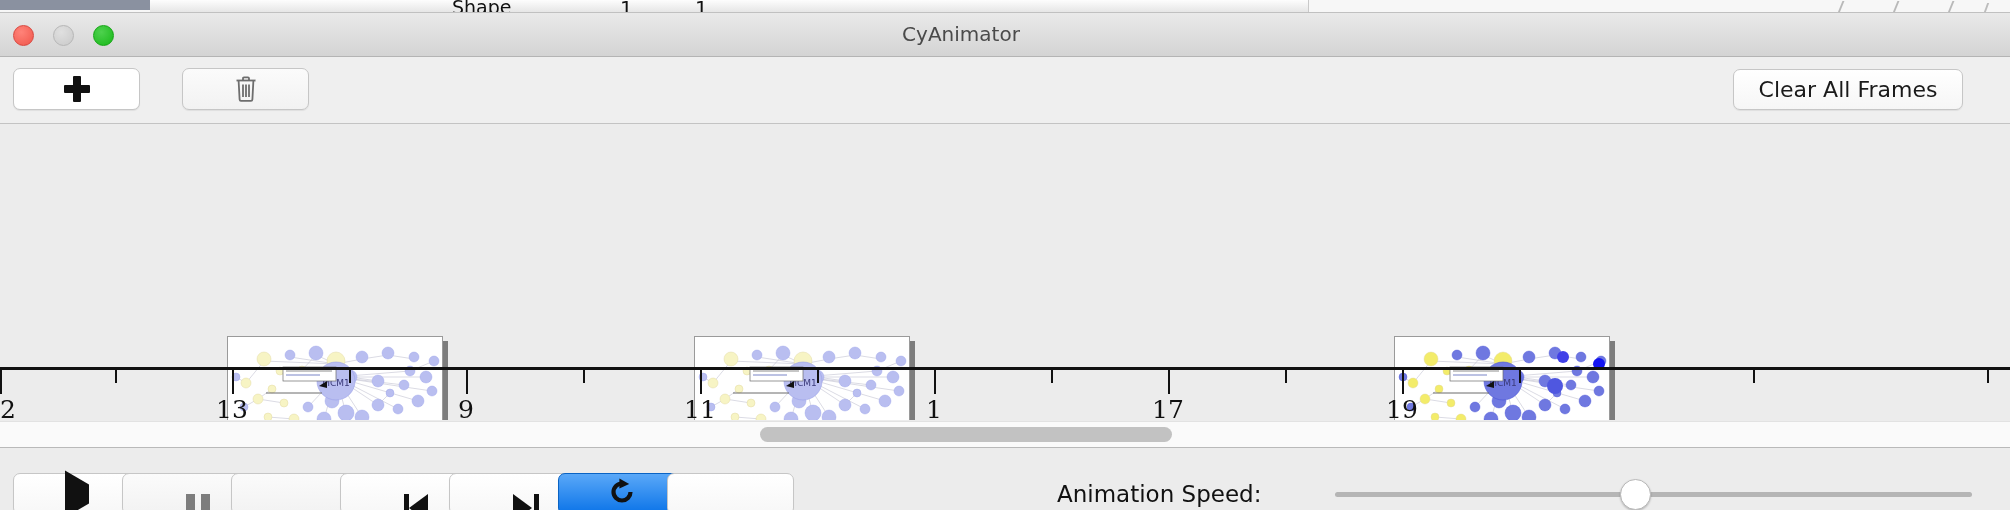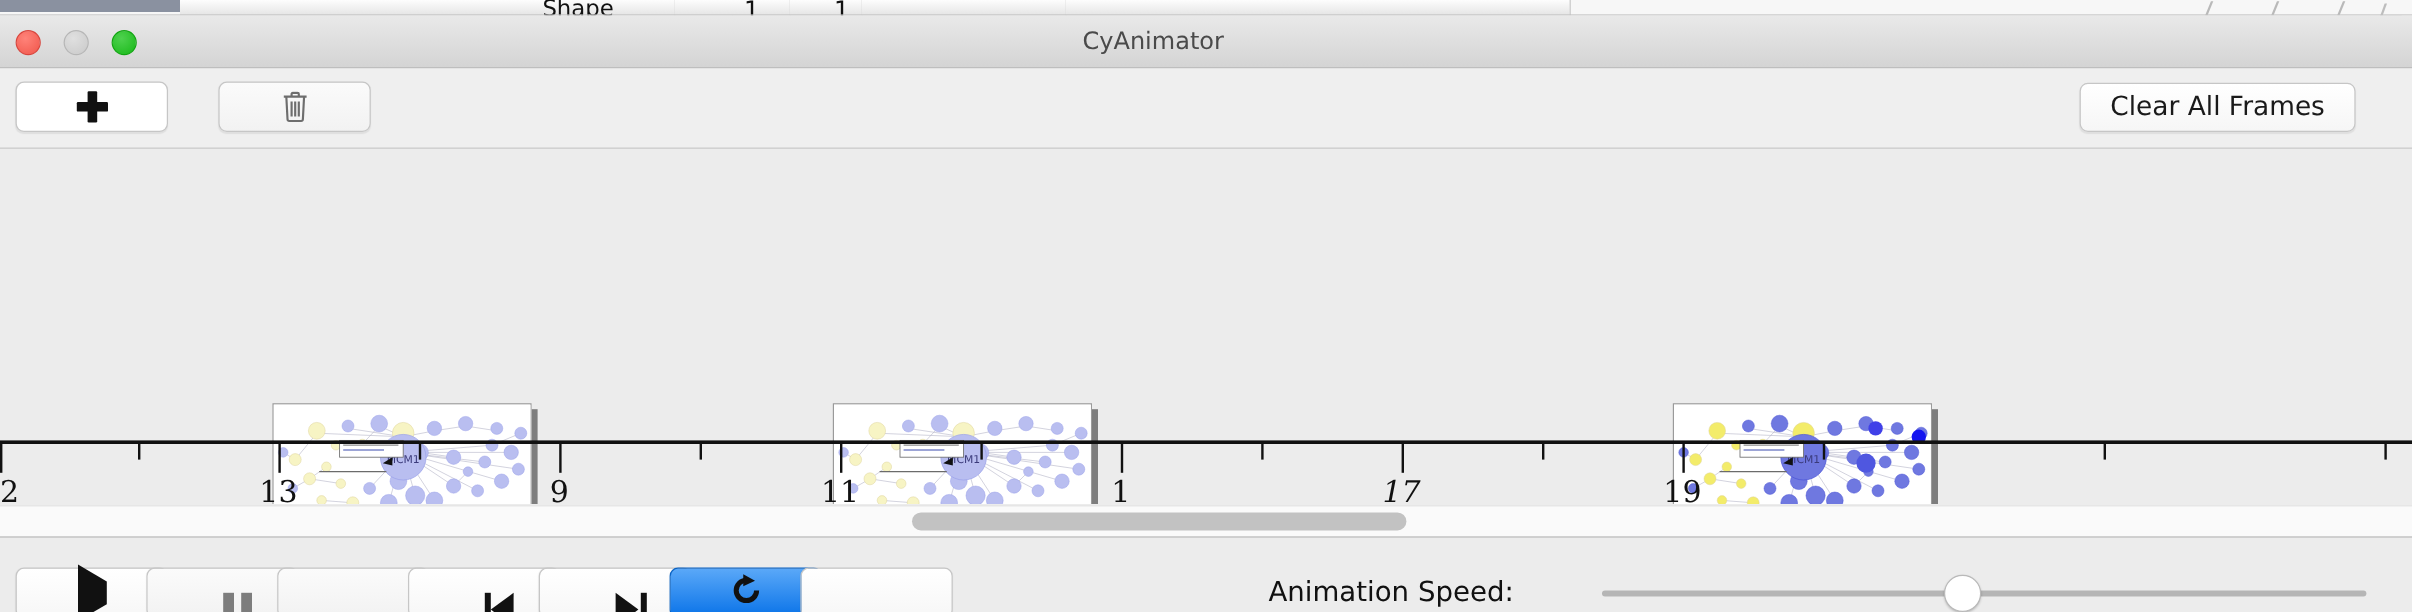--- a/index.html
+++ b/index.html
@@ -416,21 +416,21 @@
             <div class="tick-label" style="left: 0px;">12</div>
             <div class="tick major" style="left: 232px;"></div>
             <div class="tick-label" style="left: 232px;">13</div>
             <div class="tick major" style="left: 466px;"></div>
             <div class="tick-label" style="left: 466px;">9</div>
             <div class="tick major" style="left: 700px;"></div>
             <div class="tick-label" style="left: 700px;">11</div>
             <div class="tick major" style="left: 934px;"></div>
             <div class="tick-label" style="left: 934px;">1</div>
             <div class="tick major" style="left: 1168px;"></div>
-            <div class="tick-label" style="left: 1168px; font-style: italic;">17</div>
+            <div class="tick-label" style="left: 1168px;">17</div>
             <div class="tick major" style="left: 1402px;"></div>
             <div class="tick-label" style="left: 1402px;">19</div>
             <div class="tick minor" style="left: 115px;"></div>
             <div class="tick minor" style="left: 349px;"></div>
             <div class="tick minor" style="left: 583px;"></div>
             <div class="tick minor" style="left: 817px;"></div>
             <div class="tick minor" style="left: 1051px;"></div>
             <div class="tick minor" style="left: 1285px;"></div>
             <div class="tick minor" style="left: 1519px;"></div>
             <div class="tick minor" style="left: 1753px;"></div>

